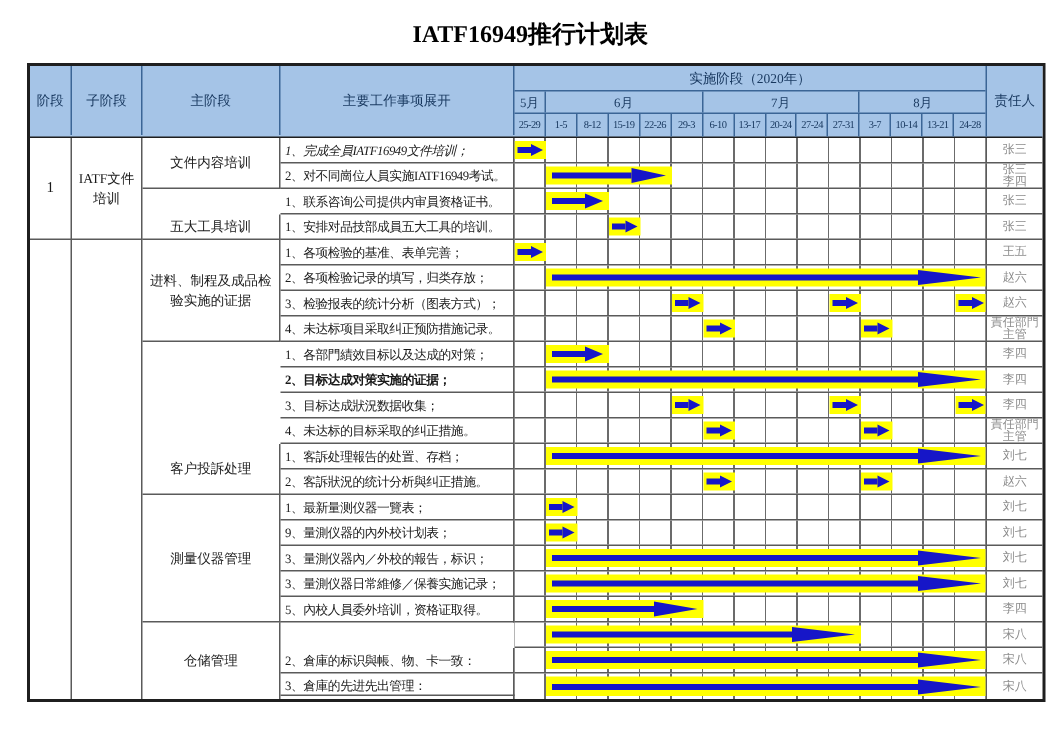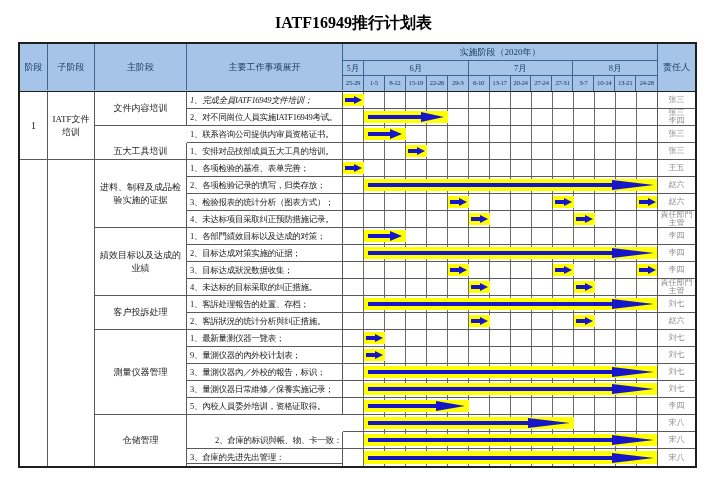--- a/index.html
+++ b/index.html
@@ -93,21 +93,20 @@
     </div>
 
     <div id="body">
         <div class="cell merged phase-c" style="grid-area: 1 / 1 / span 4;">1</div>
         <div class="cell merged" style="grid-area: 1 / 2 / span 4;">IATF文件培训</div>
         <div class="cell merged phase-c last-row" style="grid-area: 5 / 1 / span 18;"></div>
         <div class="cell merged last-row" style="grid-area: 5 / 2 / span 18;"></div>
         <div class="cell merged" style="grid-area: 1 / 3 / span 2;">文件内容培训</div>
         <div class="cell merged" style="grid-area: 5 / 3 / span 4;">进料、制程及成品检验实施的证据</div>
         <div class="cell merged" style="grid-area: 4 / 3 / span 1;">五大工具培训</div>
-        <div class="cell merged" style="grid-area: 9 / 3 / span 4;">績效目标以及达成的业績</div>
         <div class="cell merged" style="grid-area: 13 / 3 / span 2;">客户投訴处理</div>
         <div class="cell merged" style="grid-area: 15 / 3 / span 5;">測量仪器管理</div>
         <div class="cell merged last-row" style="grid-area: 20 / 3 / span 3;">仓储管理</div>
         <div class="cell task-c" style="grid-area: 1 / 4 / span 1; font-style: italic;">1、完成全員IATF16949文件培训；</div>
         <div class="cell tl-c" style="grid-area: 1 / 5 / span 1;">
           <div class="bar" style="left: 0px; width: 21px; background: rgb(255, 255, 0);"></div>
           <div class="arrow" style="left: 2px; width: 17px;">
             <div class="shaft" style="background: rgb(22, 22, 200);"></div>
             <div class="head" style="border-top: 4px solid transparent; border-bottom: 4px solid transparent; border-left: 8px solid rgb(22, 22, 200);"></div>
           </div>
@@ -195,21 +194,21 @@
 主管</div>
         <div class="cell task-c" style="grid-area: 9 / 4 / span 1;">1、各部門績效目标以及达成的对策；</div>
         <div class="cell tl-c" style="grid-area: 9 / 5 / span 1;">
           <div class="bar" style="left: 21px; width: 42px; background: rgb(255, 255, 0);"></div>
           <div class="arrow" style="left: 25px; width: 34px;">
             <div class="shaft" style="background: rgb(22, 22, 200);"></div>
             <div class="head" style="border-top: 5px solid transparent; border-bottom: 5px solid transparent; border-left: 12px solid rgb(22, 22, 200);"></div>
           </div>
         </div>
         <div class="cell owner-c" style="grid-area: 9 / 6 / span 1;">李四</div>
-        <div class="cell task-c" style="grid-area: 10 / 4 / span 1;">2、目标达成对策实施的证据；</div>
+        <div class="cell task-c" style="grid-area: 10 / 4 / span 1; font-weight: bold;">2、目标达成对策实施的证据；</div>
         <div class="cell tl-c" style="grid-area: 10 / 5 / span 1;">
           <div class="bar" style="left: 21px; width: 294px; background: rgb(255, 255, 0);"></div>
           <div class="arrow" style="left: 25px; width: 286px;">
             <div class="shaft" style="background: rgb(22, 22, 200);"></div>
             <div class="head" style="border-top: 5px solid transparent; border-bottom: 5px solid transparent; border-left: 42px solid rgb(22, 22, 200);"></div>
           </div>
         </div>
         <div class="cell owner-c" style="grid-area: 10 / 6 / span 1;">李四</div>
         <div class="cell task-c" style="grid-area: 11 / 4 / span 1;">3、目标达成狀況数据收集；</div>
         <div class="cell tl-c" style="grid-area: 11 / 5 / span 1;">
@@ -315,21 +314,21 @@
         <div class="cell owner-c" style="grid-area: 19 / 6 / span 1;">李四</div>
         <div class="cell task-c" style="grid-area: 20 / 4 / span 1; margin-top: 48px;">1、倉庫的區域划分與LAYOUT：</div>
         <div class="cell tl-c" style="grid-area: 20 / 5 / span 1;">
           <div class="bar" style="left: 21px; width: 210px; background: rgb(255, 255, 0);"></div>
           <div class="arrow" style="left: 25px; width: 202px;">
             <div class="shaft" style="background: rgb(22, 22, 200);"></div>
             <div class="head" style="border-top: 5px solid transparent; border-bottom: 5px solid transparent; border-left: 42px solid rgb(22, 22, 200);"></div>
           </div>
         </div>
         <div class="cell owner-c" style="grid-area: 20 / 6 / span 1;">宋八</div>
-        <div class="cell task-c" style="grid-area: 21 / 4 / span 1; text-align: right;">2、倉庫的标识與帳、物、卡一致：</div>
+        <div class="cell task-c" style="grid-area: 21 / 4 / span 1;">2、倉庫的标识與帳、物、卡一致：</div>
         <div class="cell tl-c" style="grid-area: 21 / 5 / span 1;">
           <div class="bar" style="left: 21px; width: 294px; background: rgb(255, 255, 0);"></div>
           <div class="arrow" style="left: 25px; width: 286px;">
             <div class="shaft" style="background: rgb(22, 22, 200);"></div>
             <div class="head" style="border-top: 5px solid transparent; border-bottom: 5px solid transparent; border-left: 42px solid rgb(22, 22, 200);"></div>
           </div>
         </div>
         <div class="cell owner-c" style="grid-area: 21 / 6 / span 1;">宋八</div>
         <div class="cell task-c last-row" style="grid-area: 22 / 4 / span 1;">3、倉庫的先进先出管理：</div>
         <div class="cell tl-c last-row" style="grid-area: 22 / 5 / span 1;">

